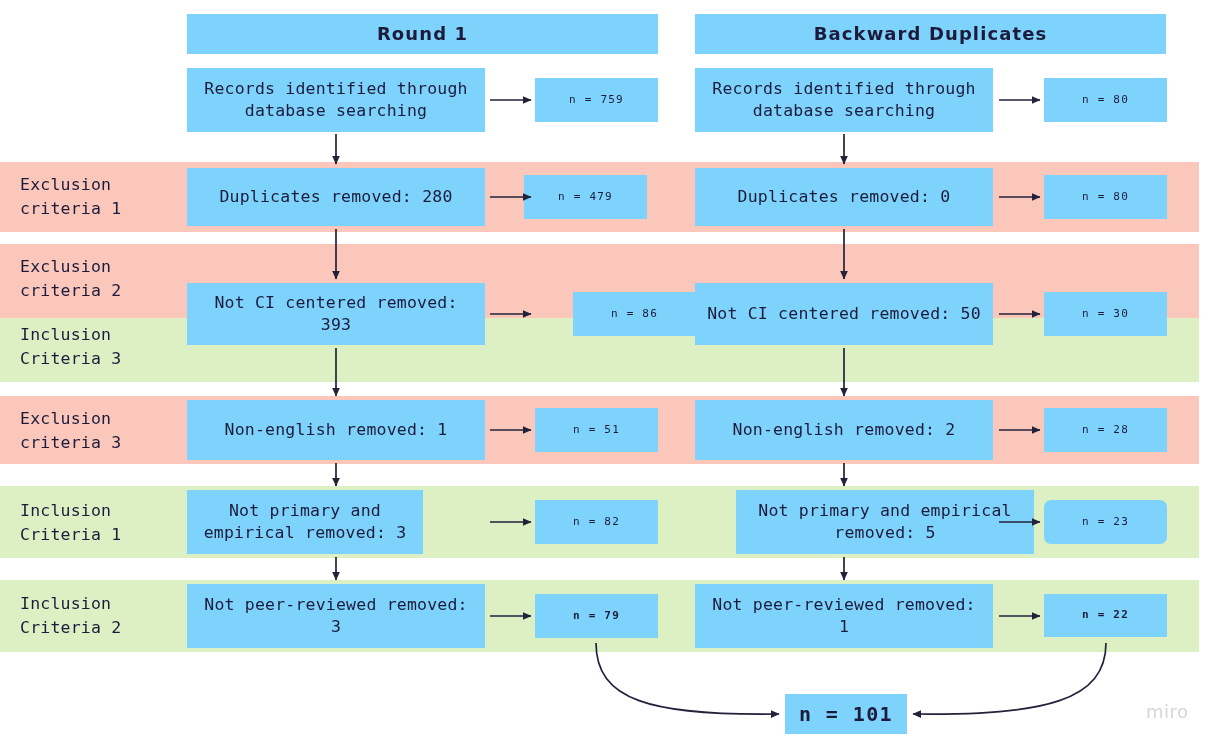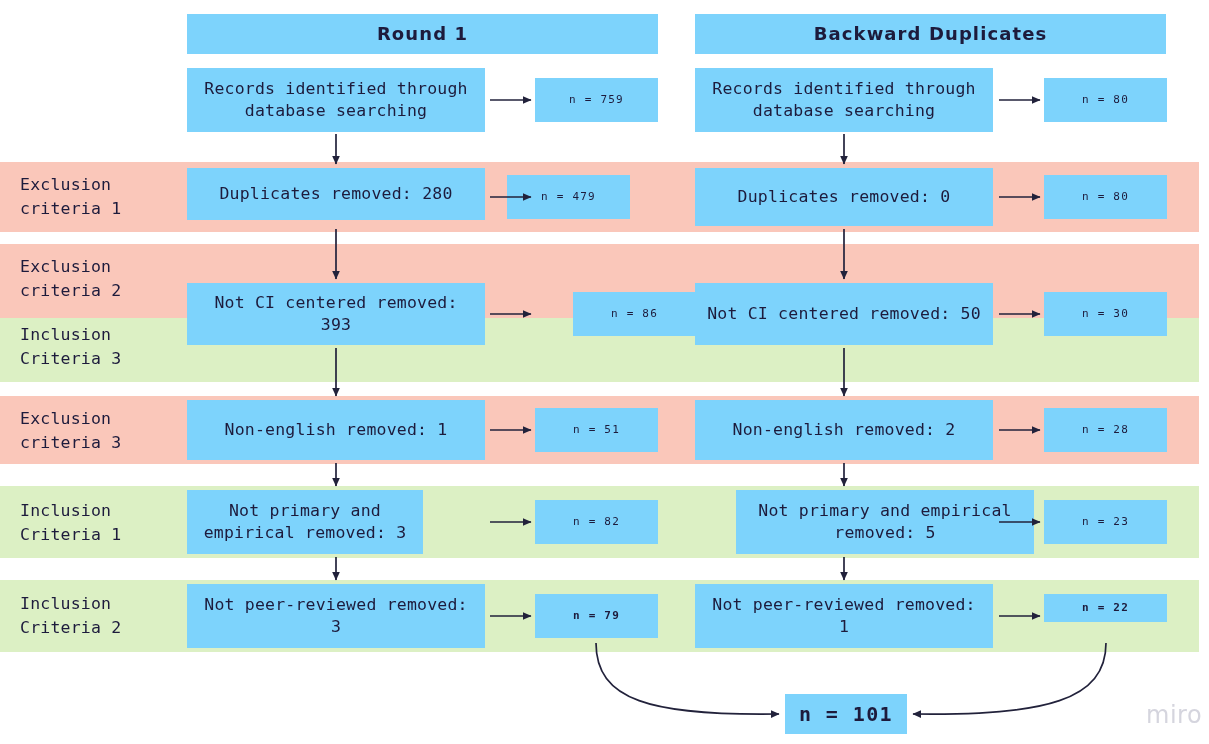--- a/index.html
+++ b/index.html
@@ -61,21 +61,21 @@
   svg.arrows {
     position: absolute;
     left: 0; top: 0;
     width: 1209px;
     height: 744px;
     pointer-events: none;
   }
   .miro {
     position: absolute;
     font-family: "DejaVu Sans", "Liberation Sans", sans-serif;
-    font-size: 24px;
+    font-size: 18px;
     color: #d5d5de;
     letter-spacing: 0.5px;
   }
 </style>
 </head>
 <body>
 
 <div id="canvas">
 
   <div class="band band-pink" style="top:162px;height:70px;"></div>
@@ -101,50 +101,50 @@
   <div class="gbox header" style="left:187px;top:14px;width:471px;height:40px;">Round 1</div>
   <div class="gbox header" style="left:695px;top:14px;width:471px;height:40px;">Backward Duplicates</div>
 
   <div class="gbox" style="left:187px;top:68px;width:298px;height:64px;">Records identified
 through database searching</div>
   <div class="gbox nbox" style="left:535px;top:78px;width:123px;height:44px;">n = 759</div>
   <div class="gbox" style="left:695px;top:68px;width:298px;height:64px;">Records identified
 through database searching</div>
   <div class="gbox nbox" style="left:1044px;top:78px;width:123px;height:44px;">n = 80</div>
 
-  <div class="gbox" style="left:187px;top:168px;width:298px;height:52px;">Duplicates removed: 280</div>
-  <div class="gbox nbox" style="left:507px;top:175px;width:123px;height:44px;">n = 479</div>
+  <div class="gbox" style="left:187px;top:168px;width:298px;height:58px;">Duplicates removed: 280</div>
+  <div class="gbox nbox" style="left:524px;top:175px;width:123px;height:44px;">n = 479</div>
   <div class="gbox" style="left:695px;top:168px;width:298px;height:58px;">Duplicates removed: 0</div>
   <div class="gbox nbox" style="left:1044px;top:175px;width:123px;height:44px;">n = 80</div>
 
   <div class="gbox" style="left:187px;top:283px;width:298px;height:62px;">Not CI centered removed:
 393</div>
   <div class="gbox nbox" style="left:535px;top:292px;width:123px;height:44px;margin-left:38px;">n = 86</div>
   <div class="gbox" style="left:695px;top:283px;width:298px;height:62px;">Not CI centered removed:
 50</div>
   <div class="gbox nbox" style="left:1044px;top:292px;width:123px;height:44px;">n = 30</div>
 
   <div class="gbox" style="left:187px;top:400px;width:298px;height:60px;">Non-english removed: 1</div>
   <div class="gbox nbox" style="left:535px;top:408px;width:123px;height:44px;">n = 51</div>
   <div class="gbox" style="left:695px;top:400px;width:298px;height:60px;">Non-english removed: 2</div>
   <div class="gbox nbox" style="left:1044px;top:408px;width:123px;height:44px;">n = 28</div>
 
   <div class="gbox" style="left:187px;top:490px;width:236px;height:64px;">Not primary and empirical
 removed: 3</div>
   <div class="gbox nbox" style="left:535px;top:500px;width:123px;height:44px;">n = 82</div>
   <div class="gbox" style="left:695px;top:490px;width:298px;height:64px;margin-left:41px;">Not primary and empirical
 removed: 5</div>
-  <div class="gbox nbox" style="left:1044px;top:500px;width:123px;height:44px;">n = 23</div>
+  <div class="gbox nbox" style="left:1044px;top:500px;width:123px;height:44px;border-radius:7px;">n = 23</div>
 
   <div class="gbox" style="left:187px;top:584px;width:298px;height:64px;">Not peer-reviewed removed:
 3</div>
   <div class="gbox nbox bold" style="left:535px;top:594px;width:123px;height:44px;">n = 79</div>
   <div class="gbox" style="left:695px;top:584px;width:298px;height:64px;">Not peer-reviewed removed:
 1</div>
-  <div class="gbox nbox bold" style="left:1044px;top:594px;width:123px;height:28px;">n = 22</div>
+  <div class="gbox nbox bold" style="left:1044px;top:594px;width:123px;height:43px;">n = 22</div>
 
   <div class="gbox total" style="left:785px;top:694px;width:122px;height:40px;">n = 101</div>
 
   <svg class="arrows" viewBox="0 0 1209 744">
     <defs>
       <marker id="ah" markerWidth="9" markerHeight="8" refX="8.4" refY="4" orient="auto" markerUnits="userSpaceOnUse">
         <path d="M0,0 L9,4 L0,8 z" fill="#22223b"></path>
       </marker>
     </defs>
     <g stroke="#22223b" stroke-width="1.7" fill="none" marker-end="url(#ah)">

